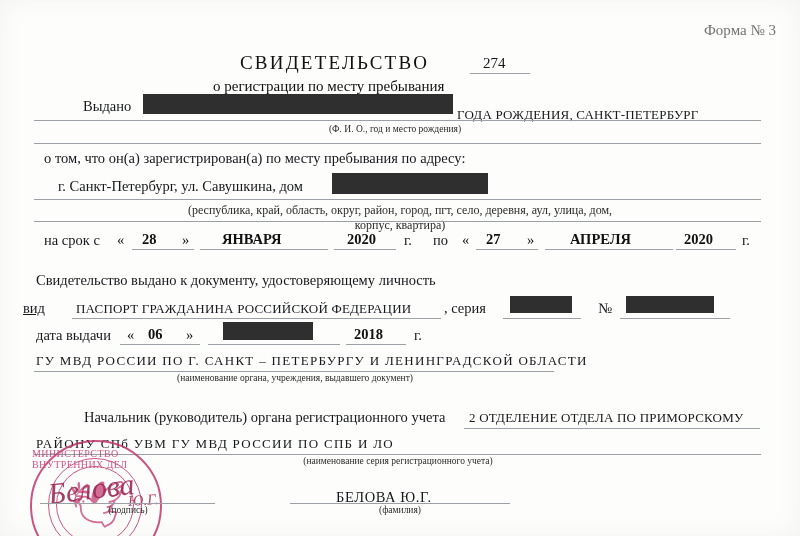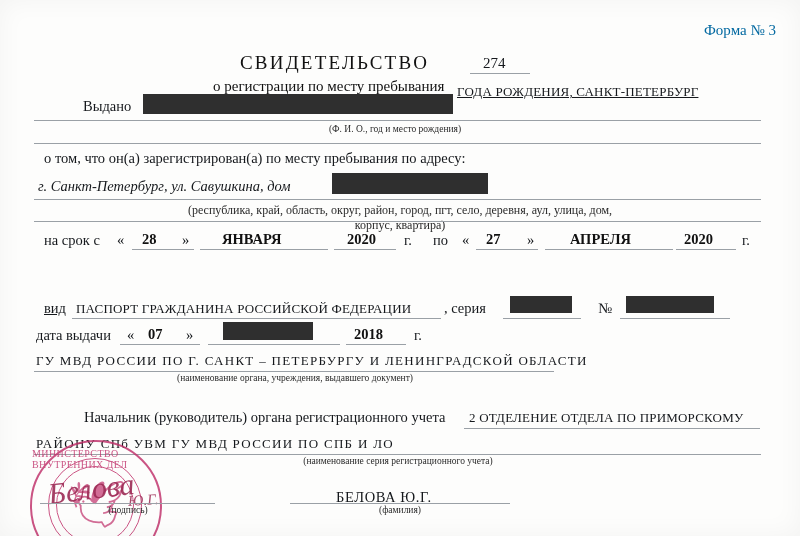--- a/index.html
+++ b/index.html
@@ -65,21 +65,21 @@
   .subtitle {
     position: absolute;
     font-size: 15px;
     white-space: nowrap;
     color: #111;
   }
   .formno {
     position: absolute;
     font-size: 15px;
     white-space: nowrap;
-    color: #0369a1;
+    color: #737373;
     margin-left: 8px;
   }
   .spaced { letter-spacing: 1.3px; }
   
   .stamp {
     position: absolute;
     width: 128px;
     height: 128px;
     border: 2.2px solid #c0306a;
     border-radius: 50%;
@@ -152,29 +152,29 @@
   <div class="formno" style="right:24px; top:22px;">Форма № 3</div>
 
   <div class="title" style="left:240px; top:52px;">СВИДЕТЕЛЬСТВО</div>
   <div class="txt" style="left:483px; top:55px; font-size:15px;">274</div>
   <div class="rule" style="left:470px; top:73px; width:60px;"></div>
 
   <div class="subtitle" style="left:213px; top:78px;">о регистрации по месту пребывания</div>
 
   <div class="txt" style="left:83px; top:98px;">Выдано</div>
   <div class="redact" style="left:143px; top:94px; width:310px; height:20px;"></div>
-  <div class="txt small" style="left:457px; top:84px; letter-spacing:0.2px;text-decoration:underline;">ГОДА РОЖДЕНИЯ, САНКТ-ПЕТЕРБУРГ</div>
+  <div class="txt small" style="left:457px; top:107px; letter-spacing:0.2px;">ГОДА РОЖДЕНИЯ, САНКТ-ПЕТЕРБУРГ</div>
   <div class="rule" style="left:34px; top:120px; width:727px;"></div>
 
   <div class="caption" style="left:245px; top:124px; width:300px;">(Ф. И. О., год и место рождения)</div>
   <div class="rule" style="left:34px; top:143px; width:727px;"></div>
 
   <div class="txt" style="left:44px; top:150px;">о том, что он(а) зарегистрирован(а) по месту пребывания по адресу:</div>
 
-  <div class="txt" style="left:38px; top:178px;font-style:italic;">г. Санкт-Петербург, ул. Савушкина, дом</div>
+  <div class="txt" style="left:58px; top:178px;">г. Санкт-Петербург, ул. Савушкина, дом</div>
   <div class="redact" style="left:332px; top:173px; width:156px; height:21px;"></div>
   <div class="rule" style="left:34px; top:199px; width:727px;"></div>
 
   <div class="caption" style="left:170px; top:203px; width:460px; font-size:12px;">(республика, край, область, округ, район, город, пгт, село, деревня, аул, улица, дом, корпус, квартира)</div>
   <div class="rule" style="left:34px; top:221px; width:727px;"></div>
 
   <div class="txt" style="left:44px; top:232px;">на срок с</div>
   <div class="txt" style="left:117px; top:232px;">«</div>
   <div class="hand" style="left:142px; top:231px;">28</div>
   <div class="txt" style="left:182px; top:232px;">»</div>
@@ -193,34 +193,35 @@
   <div class="txt" style="left:527px; top:232px;">»</div>
   <div class="rule" style="left:476px; top:249px; width:62px;"></div>
 
   <div class="hand" style="left:570px; top:231px;">АПРЕЛЯ</div>
   <div class="rule" style="left:545px; top:249px; width:128px;"></div>
 
   <div class="hand" style="left:684px; top:231px;">2020</div>
   <div class="rule" style="left:676px; top:249px; width:60px;"></div>
   <div class="txt" style="left:742px; top:232px;">г.</div>
 
-
-  <div class="txt" style="left:44px; top:300px;text-decoration:underline;">вид</div>
+  <div class="txt" style="left:36px; top:272px;">Свидетельство выдано к документу, удостоверяющему личность</div>
+
+  <div class="txt" style="left:23px; top:300px;text-decoration:underline;">вид</div>
   <div class="txt small" style="left:76px; top:301px; letter-spacing:0.2px;">ПАСПОРТ ГРАЖДАНИНА РОССИЙСКОЙ ФЕДЕРАЦИИ</div>
   <div class="rule" style="left:72px; top:318px; width:369px;"></div>
   <div class="txt" style="left:444px; top:300px;">, серия</div>
   <div class="redact" style="left:510px; top:296px; width:62px; height:17px;"></div>
   <div class="rule" style="left:503px; top:318px; width:78px;"></div>
   <div class="txt" style="left:598px; top:300px;">№</div>
   <div class="redact" style="left:626px; top:296px; width:88px; height:17px;"></div>
   <div class="rule" style="left:620px; top:318px; width:110px;"></div>
 
   <div class="txt" style="left:36px; top:327px;">дата выдачи</div>
   <div class="txt" style="left:127px; top:327px;">«</div>
-  <div class="hand" style="left:148px; top:326px;">07</div>
+  <div class="hand" style="left:148px; top:326px;">06</div>
   <div class="txt" style="left:186px; top:327px;">»</div>
   <div class="rule" style="left:120px; top:344px; width:80px;"></div>
   <div class="redact" style="left:223px; top:322px; width:90px; height:18px;"></div>
   <div class="rule" style="left:208px; top:344px; width:132px;"></div>
   <div class="hand" style="left:354px; top:326px;">2018</div>
   <div class="rule" style="left:346px; top:344px; width:60px;"></div>
   <div class="txt" style="left:414px; top:327px;">г.</div>
 
   <div class="txt small spaced" style="left:36px; top:353px;">ГУ  МВД  РОССИИ  ПО  Г. САНКТ – ПЕТЕРБУРГУ  И  ЛЕНИНГРАДСКОЙ ОБЛАСТИ</div>
   <div class="rule" style="left:34px; top:371px; width:520px;"></div>

